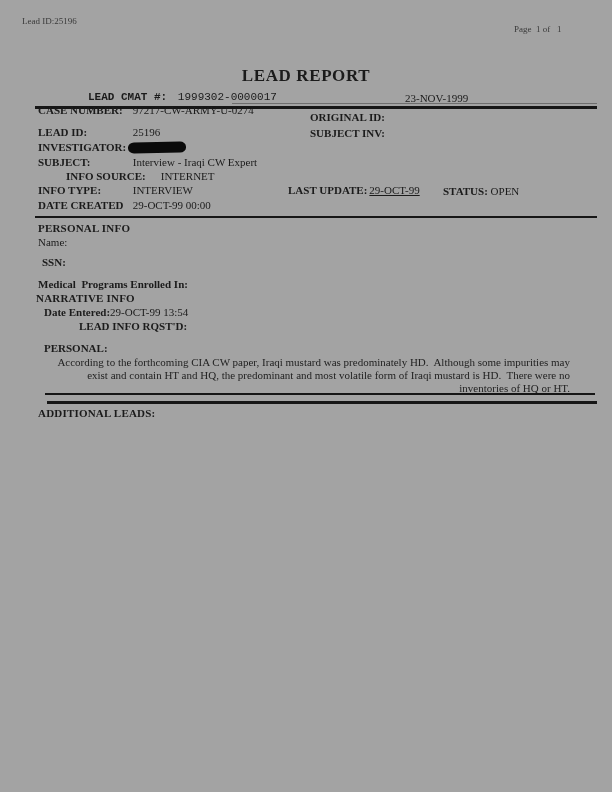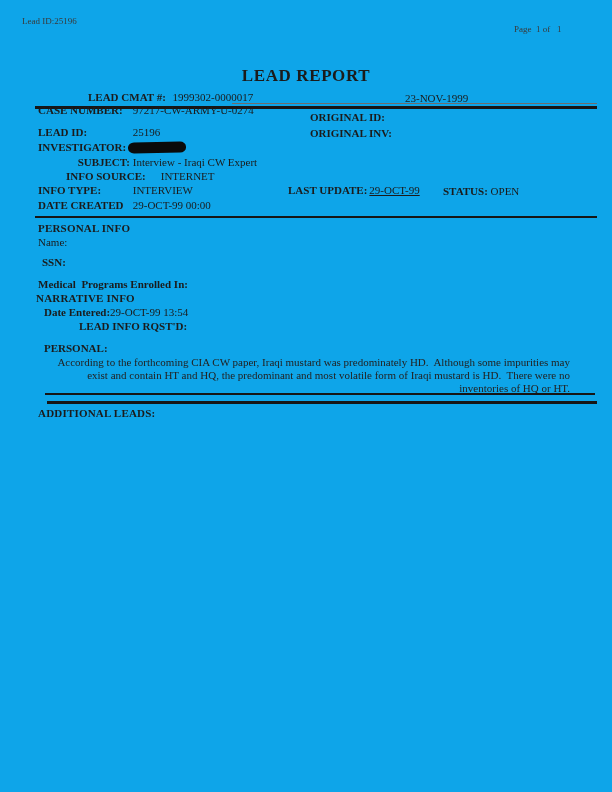--- a/index.html
+++ b/index.html
@@ -1,20 +1,20 @@
 <!DOCTYPE html>
 <html><head>
 <meta charset="utf-8">
 <style>
   html,body{margin:0;padding:0;background:#e8e8e8;}
   .page{
     position:relative;
     width:612px;height:792px;
     margin:0 auto;
-    background:#0ea5e9;
+    background:#a3a3a3;
     font-family:"Liberation Serif","DejaVu Serif",serif;
     color:#1b1b1b;
     overflow:hidden;
   }
   .abs{position:absolute;white-space:nowrap;}
   .tiny{font-size:9px;color:#3a3a3a;}
   .b{font-weight:bold;}
   .title{font-size:17px;font-weight:bold;letter-spacing:.6px;}
   .fld{font-size:11px;}
   .lbl{font-weight:bold;}
@@ -40,42 +40,42 @@
 </head>
 <body>
 
 <div class="page">
 
   <div class="abs tiny" style="left:22px;top:16px;">Lead ID:25196</div>
   <div class="abs tiny" style="left:514px;top:24px;white-space:pre;">Page  1 of   1</div>
 
   <div class="abs title" style="left:0;top:66px;width:612px;text-align:center;">LEAD REPORT</div>
 
-  <div class="abs fld" style="left:88px;top:91px;">
+  <div class="abs fld" style="left:88px;top:91px;font-family:Liberation Mono, monospace;">
     <span class="lbl">LEAD CMAT #:</span>
     <span class="val" style="margin-left:4px;">1999302-0000017</span>
   </div>
   <div class="abs fld val" style="left:405px;top:92px;">23-NOV-1999</div>
 
   <div class="rule gray" style="left:232px;top:103px;width:365px;height:1px;"></div>
   <div class="rule" style="left:35px;top:106px;width:562px;height:3px;"></div>
 
   <div class="abs fld lcol" style="left:38px;top:104px;">
     <span class="lbl">CASE NUMBER:</span>
     <span class="val">97217-CW-ARMY-U-0274</span>
   </div>
   <div class="abs fld lcol" style="left:38px;top:126px;">
     <span class="lbl">LEAD ID:</span>
     <span class="val">25196</span>
   </div>
   <div class="abs fld" style="left:38px;top:141px;">
     <span class="lbl">INVESTIGATOR:</span>
   </div>
   <div class="redaction" style="left:128px;top:142px;width:58px;height:11px;"></div>
-  <div class="abs fld lcol" style="left:38px;top:156px;text-align:right;">
+  <div class="abs fld lcol" style="left:38px;top:156px;">
     <span class="lbl">SUBJECT:</span>
     <span class="val">Interview - Iraqi CW Expert</span>
   </div>
   <div class="abs fld lcol" style="left:38px;top:170px;margin-left:28px;">
     <span class="lbl">INFO SOURCE:</span>
     <span class="val">INTERNET</span>
   </div>
   <div class="abs fld lcol" style="left:38px;top:184px;">
     <span class="lbl">INFO TYPE:</span>
     <span class="val">INTERVIEW</span>
@@ -83,21 +83,21 @@
   <div class="abs fld lcol" style="left:38px;top:199px;">
     <span class="lbl">DATE CREATED</span>
     <span class="val">29-OCT-99 00:00</span>
   </div>
 
   <div class="abs fld" style="left:310px;top:111px;">
     <span class="lbl">ORIGINAL ID:</span>
     <span class="val"></span>
   </div>
   <div class="abs fld" style="left:310px;top:127px;">
-    <span class="lbl">ORIGINAL INV:</span>
+    <span class="lbl">SUBJECT INV:</span>
     <span class="val"></span>
   </div>
   <div class="abs fld" style="left:288px;top:184px;">
     <span class="lbl">LAST UPDATE:</span><span class="val" style="margin-left:2px;text-decoration:underline;">29-OCT-99</span>
   </div>
   <div class="abs fld" style="left:443px;top:185px;">
     <span class="lbl">STATUS:</span>
     <span class="val">OPEN</span>
   </div>
 

